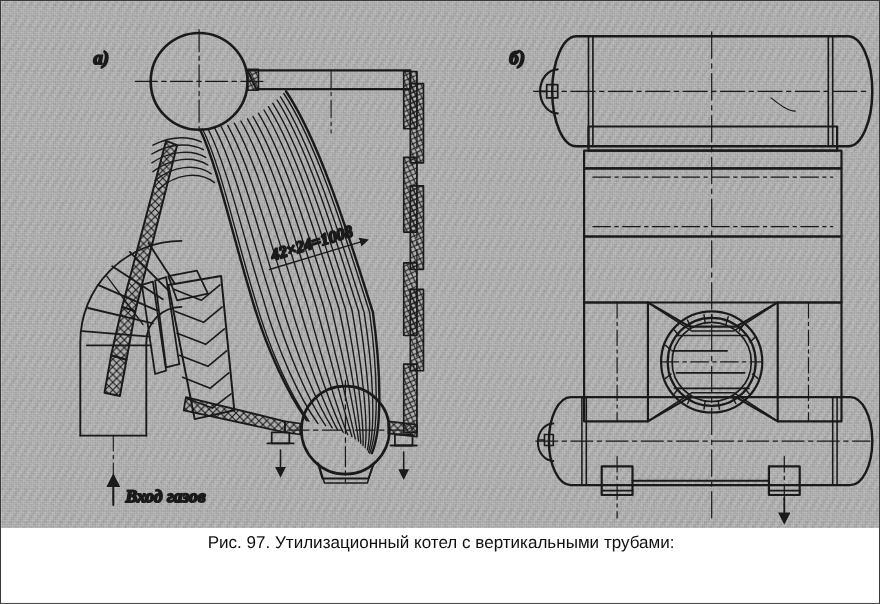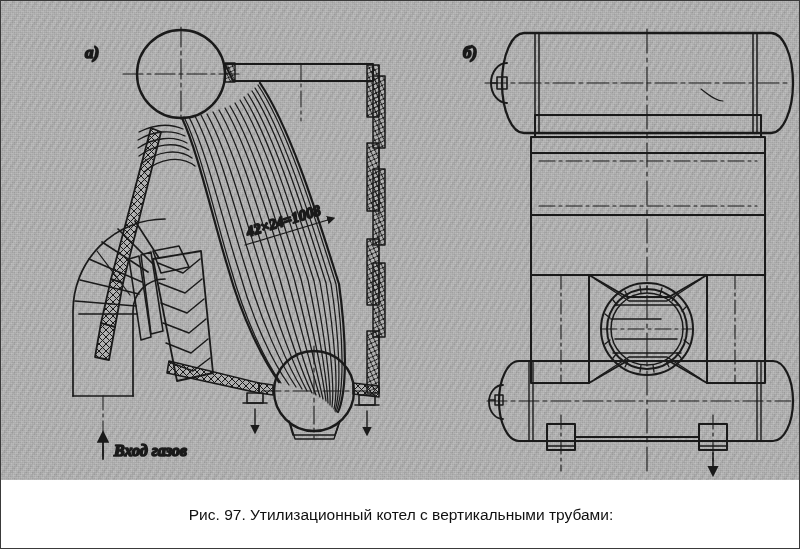--- a/index.html
+++ b/index.html
@@ -12,21 +12,21 @@
       repeating-linear-gradient(90deg,rgba(255,255,255,.16) 0 1px,rgba(0,0,0,.09) 1px 2px),
       repeating-linear-gradient(37deg,rgba(0,0,0,.07) 0 2px,rgba(255,255,255,.07) 2px 4px);
     mix-blend-mode:multiply;}
   #scan .noise2{position:absolute;inset:0;opacity:.40;
     background-image:
       repeating-linear-gradient(113deg,rgba(255,255,255,.20) 0 3px,rgba(0,0,0,.0) 3px 7px),
       repeating-linear-gradient(-51deg,rgba(0,0,0,.09) 0 2px,rgba(255,255,255,.0) 2px 6px);}
   svg.dwg{position:absolute;left:0;top:0;width:800px;height:479px;}
   .cap{position:absolute;left:0;top:479px;width:800px;height:69px;
        display:flex;flex-direction:column;align-items:center;justify-content:flex-start;
-       padding-top:23px;box-sizing:border-box;background:#fff;gap:40px;}
+       padding-top:2px;box-sizing:border-box;background:#fff;gap:40px;}
   .cap div{font-size:15.5px;color:#101010;line-height:1.5;white-space:nowrap;}
   .lbl{font-family:"Liberation Serif",serif;font-style:italic;font-weight:bold;font-size:17px;fill:#1a1a1a;}
   .hw{font-family:"Liberation Serif",serif;font-style:italic;font-weight:bold;fill:#1a1a1a;}
 </style>
 </head>
 <body>
 
 <div id="page">
 
   <div id="scan">

